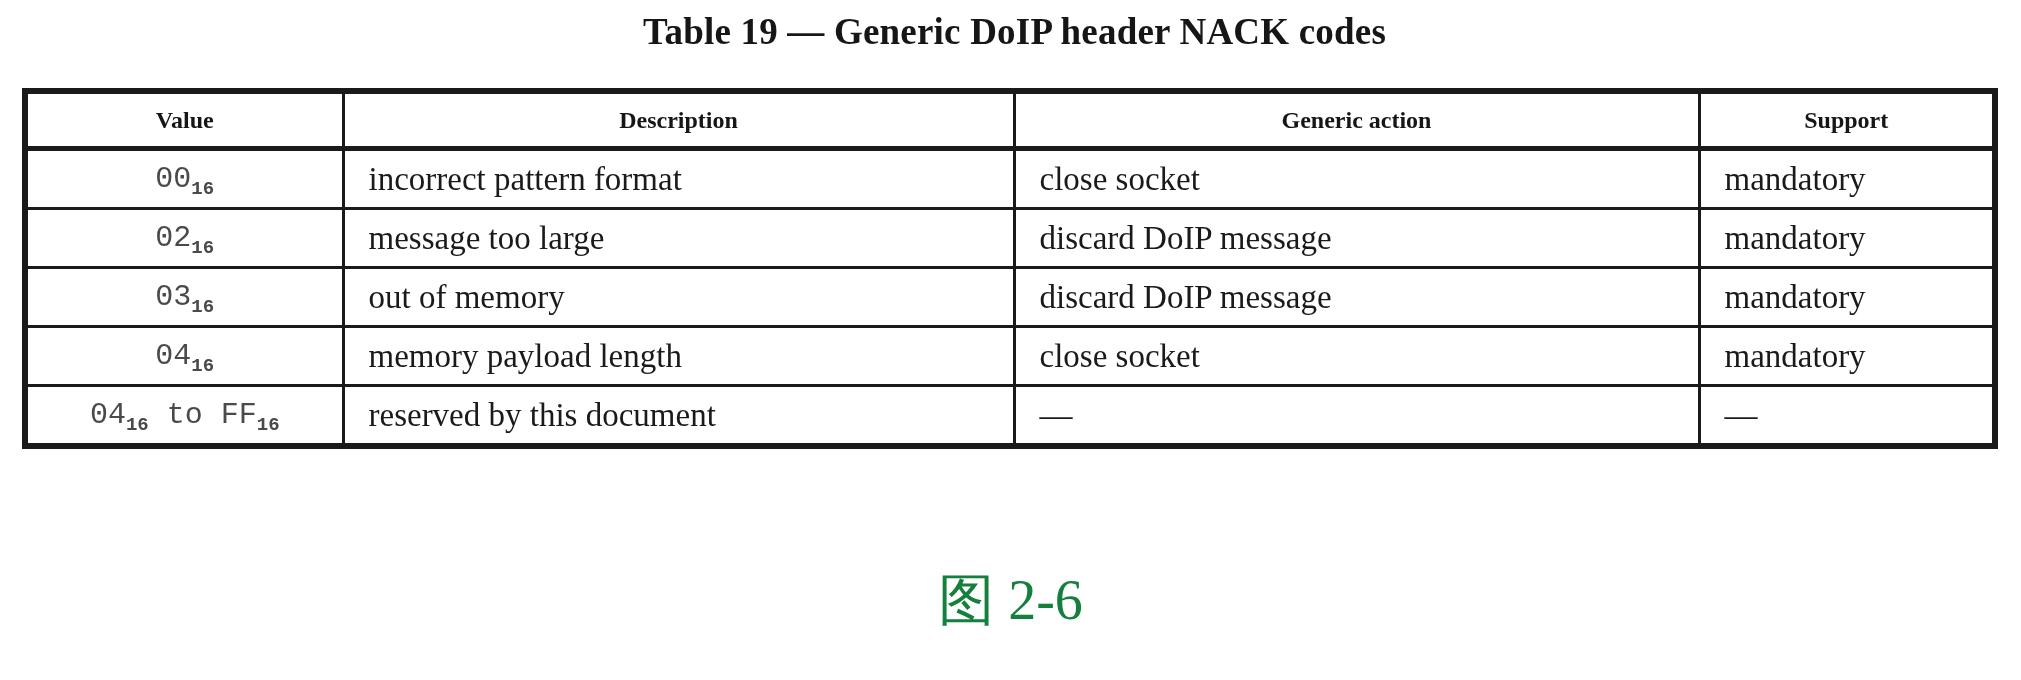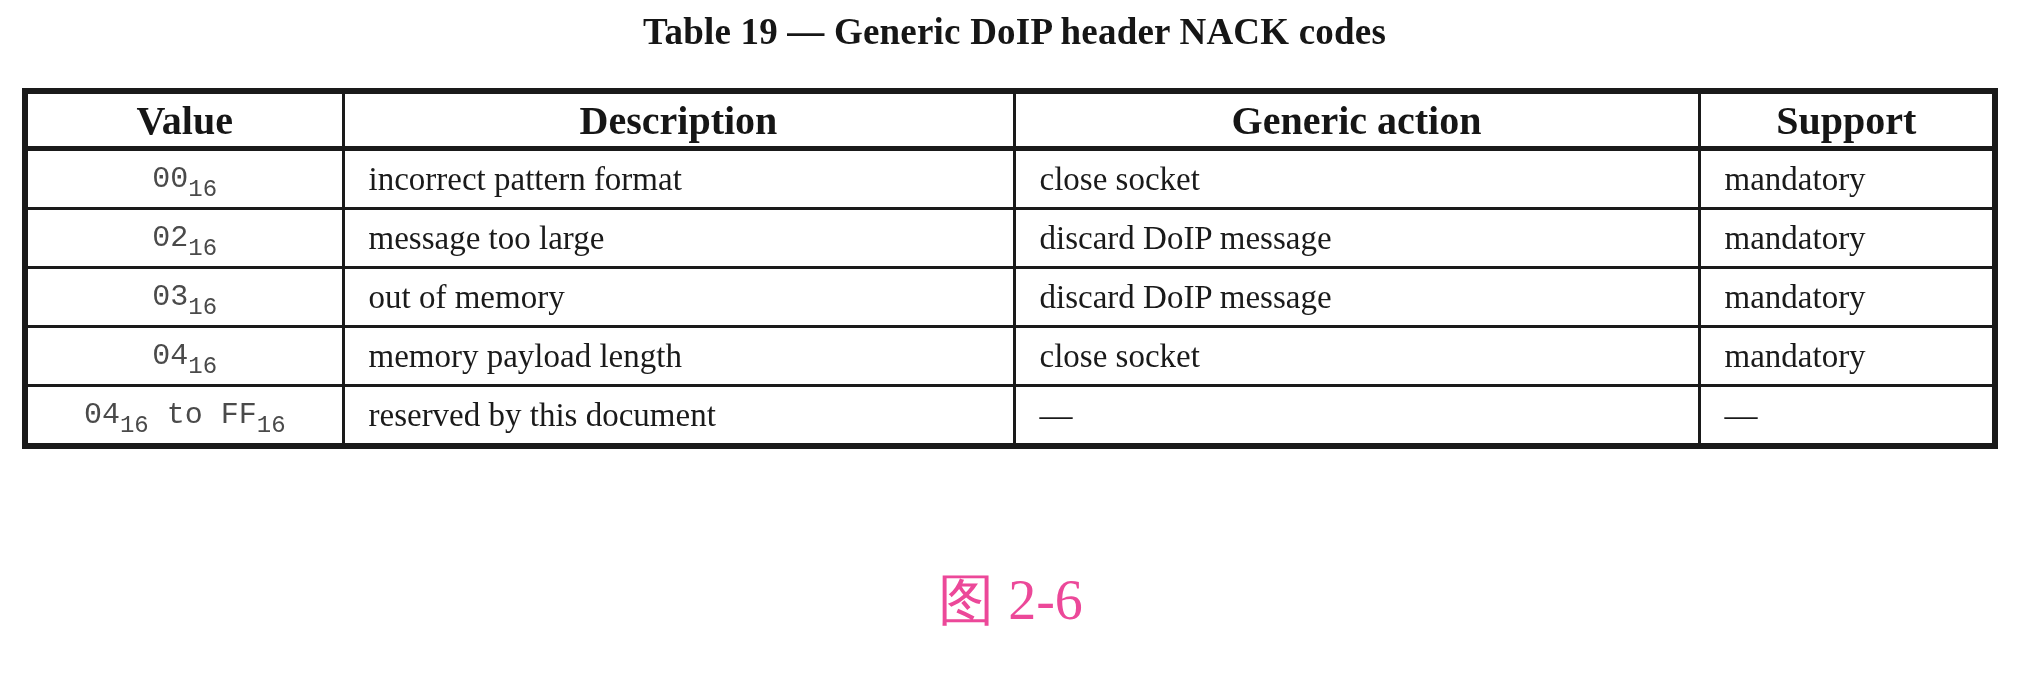--- a/index.html
+++ b/index.html
@@ -46,55 +46,56 @@
     overflow: hidden;
     white-space: nowrap;
     vertical-align: middle;
   }
   table.nack-table thead tr {
     border-bottom: 5px solid #1a1a1a;
   }
   table.nack-table th {
     height: 52px;
     padding: 0;
-    font-size: 40px;
+    font-size: 24px;
     font-weight: bold;
     text-align: center;
     color: #161616;
   }
   table.nack-table td {
     height: 56px;
     font-size: 33px;
     padding: 0 4px 0 24px;
     text-align: left;
   }
   table.nack-table td.val-cell {
     font-family: "Liberation Mono", "DejaVu Sans Mono", monospace;
     font-size: 30px;
     color: #4a4a4a;
     text-align: center;
     padding: 0;
   }
   td.val-cell sub {
-    font-size: 24px;
+    font-size: 19px;
     line-height: 0;
     vertical-align: -0.38em;
+    font-weight: bold;
   }
   .col-value    { width: 318px; }
   .col-desc     { width: 671px; }
   .col-action   { width: 685px; }
   .col-support  { width: 296px; }
   .figure-caption {
     position: absolute;
     top: 563px;
     left: 0;
     width: 100%;
     text-align: center;
     font-size: 56px;
-    color: #ec4899;
+    color: #15803d;
   }
 </style>
 </head>
 <body>
 
 <div class="doc-page">
 
   <h1 class="table-title">Table 19 — Generic DoIP header NACK codes</h1>
 
   <table class="nack-table">

